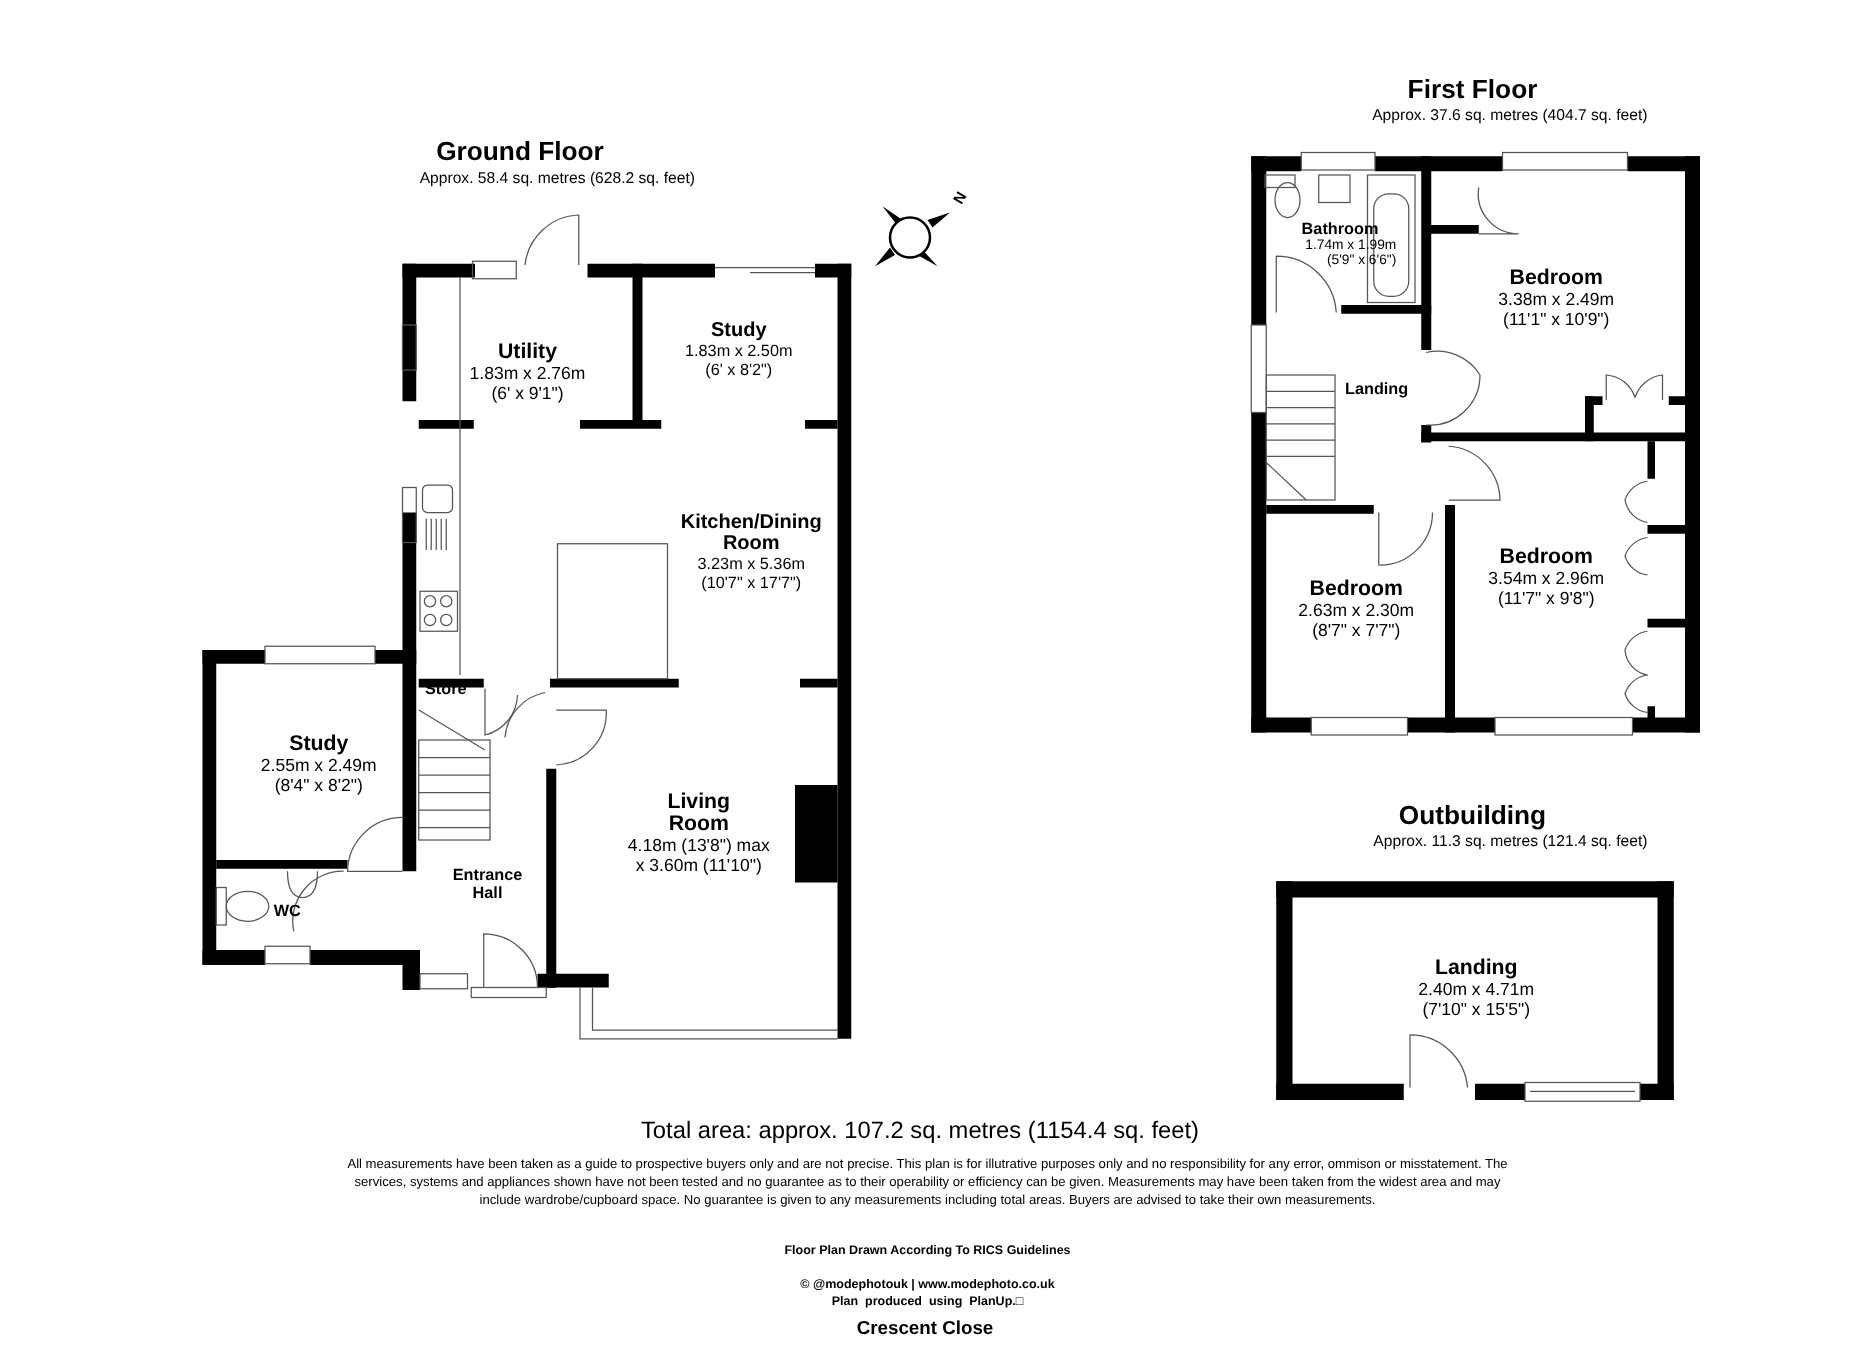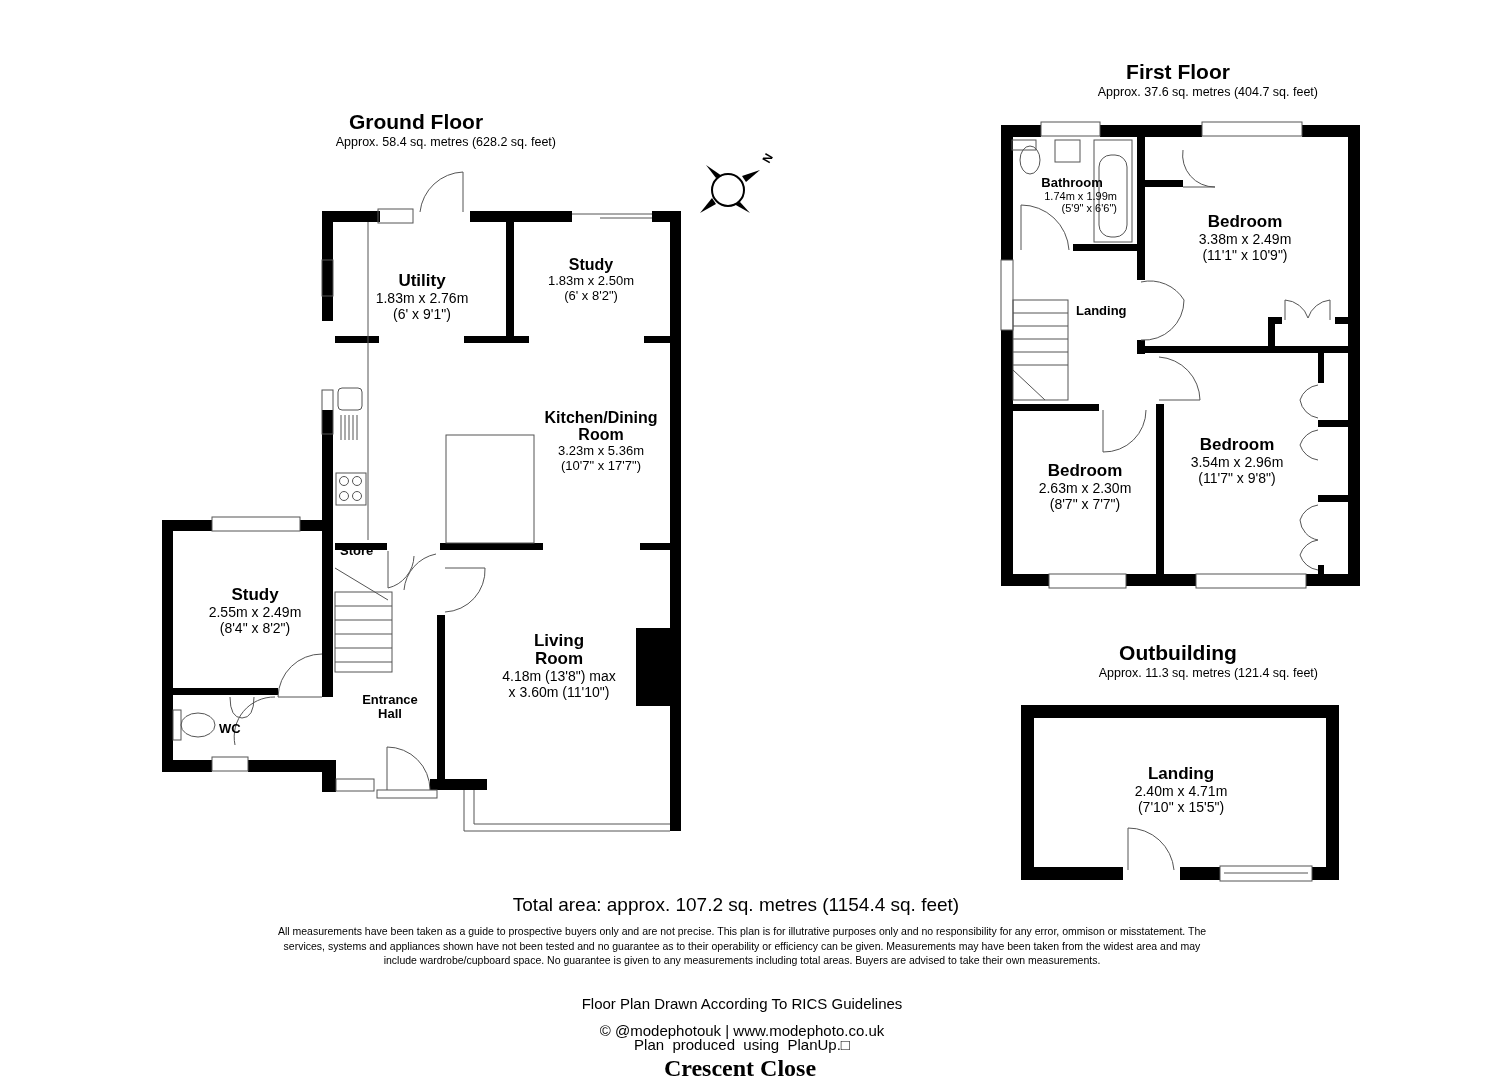--- a/index.html
+++ b/index.html
@@ -8,22 +8,22 @@
   svg.plan { position:absolute; left:0; top:0; }
   .t { position:absolute; text-align:center; white-space:nowrap; line-height:1.1; }
   .floor-title { font-weight:bold; font-size:21px; }
   .floor-sub { font-size:12.5px;text-align:right; }
   .room-name { font-weight:bold; font-size:17px; line-height:1.05; }
   .room-name.sm { font-size:13px; }
   .room-dim { font-size:14px; line-height:1.15; }
   .room-dim.sm { font-size:11px; line-height:1.1;text-align:right; }
   .total { font-size:19px; }
   .disclaimer { font-size:10.5px; line-height:1.4; white-space:normal; width:930px; }
-  .credit { font-size:15px; line-height:1.35; }
-  .addr { font-weight:bold; font-size:24px;font-family:Liberation Serif, serif; }
+  .credit { font-size:10px; line-height:1.35;font-weight:bold; }
+  .addr { font-weight:bold; font-size:15px; }
 </style>
 </head>
 <body>
 
 <svg class="plan" width="1485" height="1080" viewBox="0 0 1485 1080" xmlns="http://www.w3.org/2000/svg">
 
   <g fill="#000" stroke="none">
 
     <rect x="322" y="211" width="58" height="11"></rect>
     <rect x="322" y="211" width="11" height="110"></rect>

